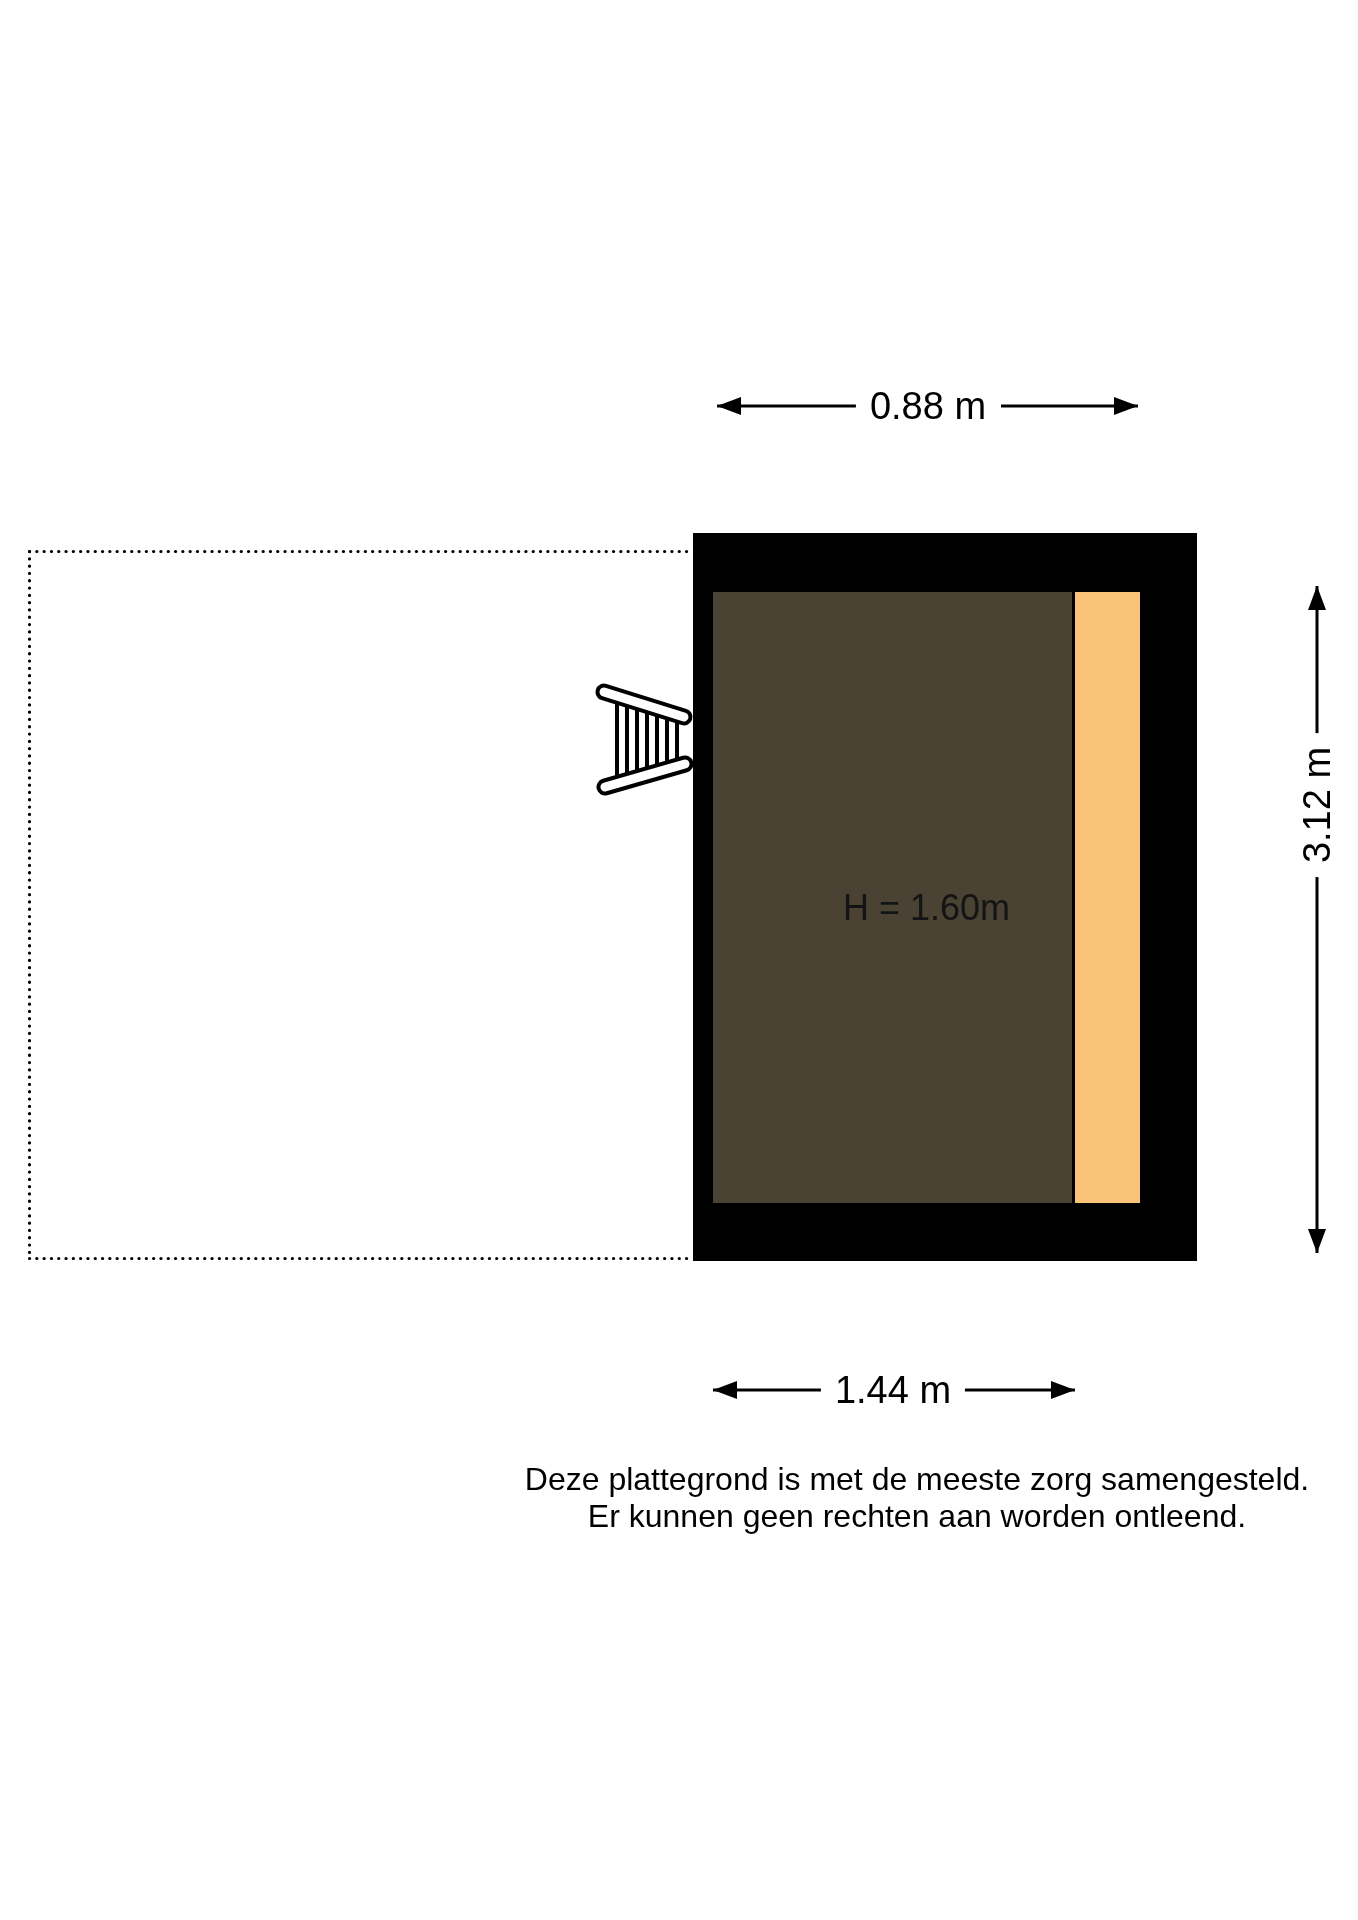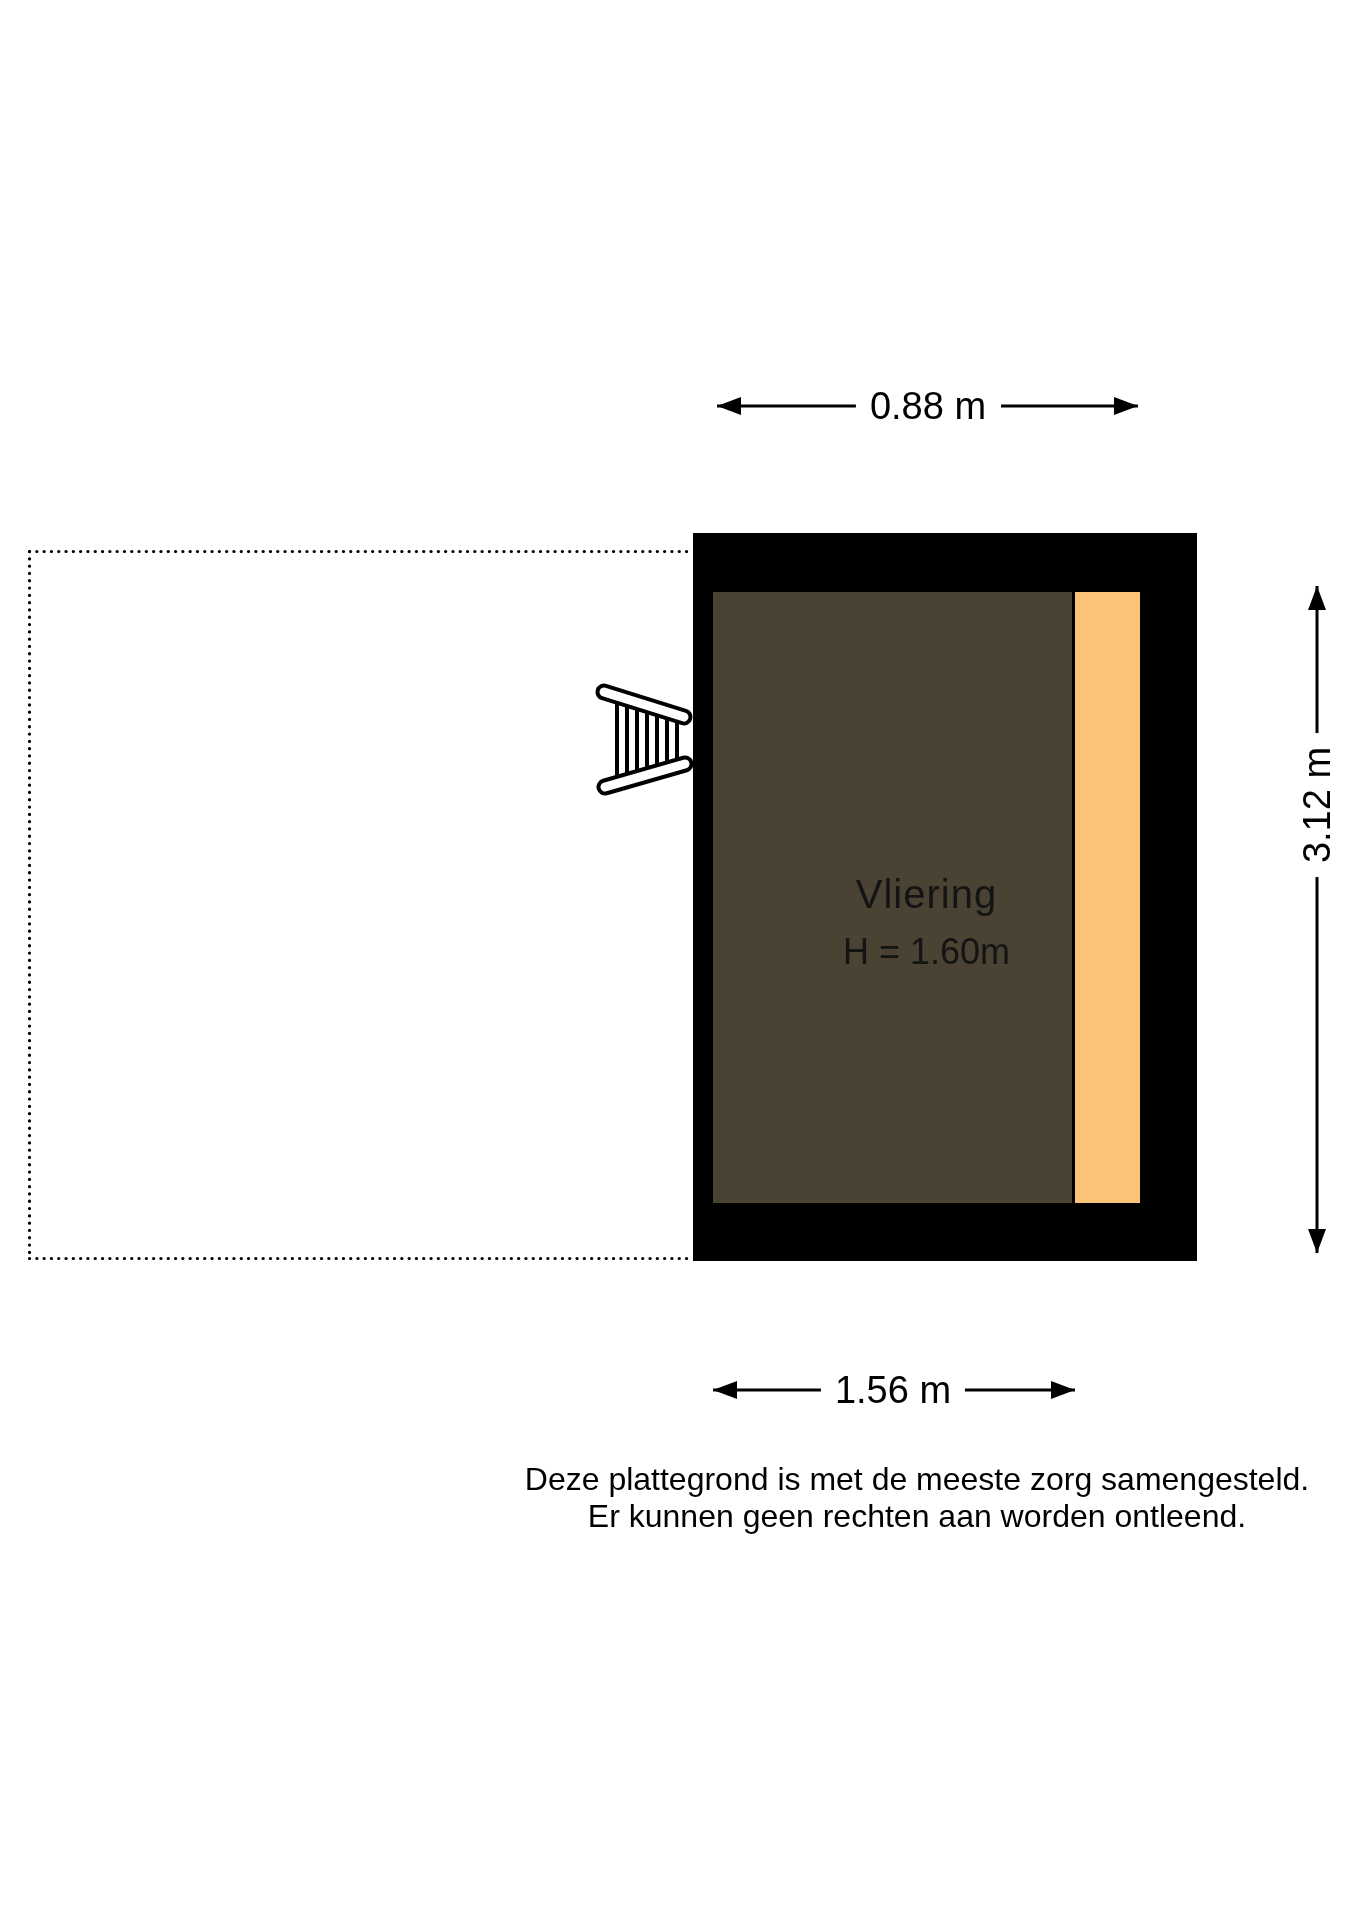--- a/index.html
+++ b/index.html
@@ -141,28 +141,27 @@
 
     <g>
       <line x1="713" y1="1390" x2="826" y2="1390" stroke="#000000" stroke-width="3"></line>
       <line x1="963" y1="1390" x2="1075" y2="1390" stroke="#000000" stroke-width="3"></line>
       <polygon points="713,1390 737,1381 737,1399" fill="#000000"></polygon>
       <polygon points="1075,1390 1051,1381 1051,1399" fill="#000000"></polygon>
     </g>
   </svg>
 
   <div class="abs room-label-block">
-    <div class="room-name">Vliering</div>
     <div class="room-height">H = 1.60m</div>
   </div>
 
   <div class="abs dim-label dim-top-label">0.88 m</div>
 
   <div class="abs dim-label dim-right-label">3.12 m</div>
 
-  <div class="abs dim-label dim-bottom-label">1.56 m</div>
+  <div class="abs dim-label dim-bottom-label">1.44 m</div>
 
   <div class="abs disclaimer">
     <div>Deze plattegrond is met de meeste zorg samengesteld.</div>
     <div>Er kunnen geen rechten aan worden ontleend.</div>
   </div>
 
 </div>
 
 </body></html>

